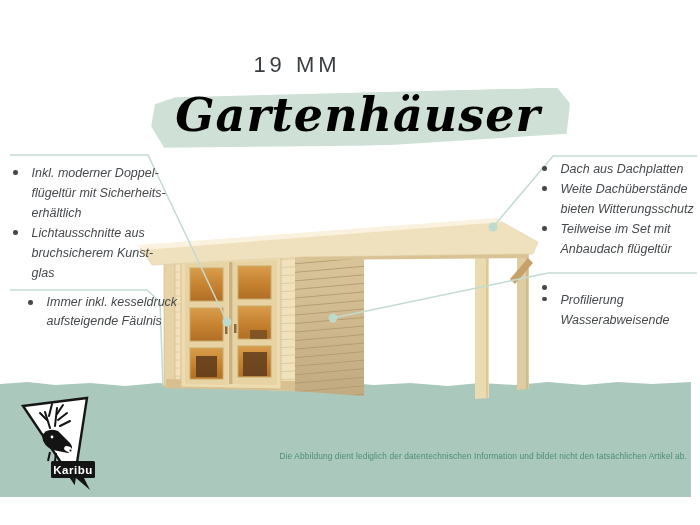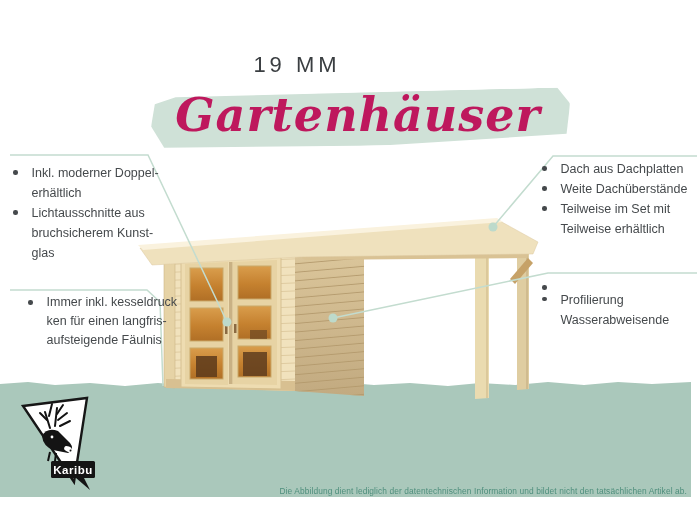--- a/index.html
+++ b/index.html
@@ -8,35 +8,35 @@
   svg{position:absolute;left:0;top:0;}
   
   .kicker{position:absolute;top:52px;left:0;width:594px;text-align:center;
           font-size:22px;letter-spacing:4px;color:#3a3e41;font-weight:400;}
   .script-wrap{position:absolute;top:84px;left:8px;width:700px;text-align:center;}
   .script-inner{position:relative;display:inline-block;padding:4px 16px 2px;}
   .brush{position:absolute;left:-8px;right:-14px;top:8px;bottom:-2px;background:#cfe1d7;
          transform:rotate(-1.3deg);
          clip-path:polygon(1% 14%,6% 2%,97% 0%,100% 30%,99% 86%,55% 100%,3% 95%,0 55%);}
   .script-text{position:relative;font-family:"DejaVu Serif",serif;font-style:italic;
-               font-weight:bold;font-size:46px;color:#be185d;letter-spacing:1px;}
+               font-weight:bold;font-size:46px;color:#000000;letter-spacing:1px;}
   
   .feat-block{position:absolute;width:162px;font-size:12.5px;line-height:20px;color:#45494c;}
   .fb-lt{left:11px;top:163px;}
   .fb-lb{left:26px;top:293px;line-height:19px;}
   .fb-rt{left:540px;top:159px;}
   .fb-rb{left:540px;top:278px;}
   .feat-block ul{list-style:none;margin:0;padding:0;}
-  .feat{display:flex;align-items:flex-start;}
+  .feat{display:flex;align-items:flex-start;font-style:italic;}
   .dot{flex:0 0 auto;width:4.5px;height:4.5px;border-radius:50%;background:#45494c;
        margin:7px 0 0 2px;}
   .txt{margin-left:14px;}
   .ln{display:block;white-space:nowrap;}
   
-  .disclaimer{position:absolute;top:486px;right:13px;font-size:8.4px;color:#4e8e7c;
+  .disclaimer{position:absolute;top:451px;right:13px;font-size:8.4px;color:#4e8e7c;
               letter-spacing:.1px;text-align:right;}
 </style>
 </head>
 <body>
 
 <div class="stage">
 
   <svg width="700" height="525" viewBox="0 0 700 525">
     <defs>
       <linearGradient id="amber" x1="0" y1="0" x2="0" y2="1">
@@ -148,66 +148,67 @@
       <span class="script-text">Gartenhäuser</span>
     </span>
   </div>
 
   <div class="feat-block fb-lt">
     <ul>
       <li class="feat">
         <span class="dot"></span>
         <span class="txt">
           <span class="ln">Inkl. moderner Doppel-</span>
+          <span class="ln">flügeltür mit Sicherheits-</span>
           <span class="ln">erhältlich</span>
         </span>
       </li>
       <li class="feat">
         <span class="dot"></span>
         <span class="txt">
           <span class="ln">Lichtausschnitte aus</span>
           <span class="ln">bruchsicherem Kunst-</span>
           <span class="ln">glas</span>
         </span>
       </li>
     </ul>
   </div>
 
   <div class="feat-block fb-lb">
     <ul>
       <li class="feat">
         <span class="dot"></span>
         <span class="txt">
           <span class="ln">Immer inkl. kesseldruck</span>
-          <span class="ln">ken für einen langfris-</span>
           <span class="ln">aufsteigende Fäulnis</span>
         </span>
       </li>
     </ul>
   </div>
 
   <div class="feat-block fb-rt">
     <ul>
       <li class="feat">
         <span class="dot"></span>
         <span class="txt">
           <span class="ln">Dach aus Dachplatten</span>
         </span>
       </li>
       <li class="feat">
         <span class="dot"></span>
         <span class="txt">
           <span class="ln">Weite Dachüberstände</span>
+          <span class="ln">bieten Witterungsschutz</span>
         </span>
       </li>
       <li class="feat">
         <span class="dot"></span>
         <span class="txt">
           <span class="ln">Teilweise im Set mit</span>
-          <span class="ln">Teilweise erhältlich</span>
+          <span class="ln">Anbaudach flügeltür</span>
         </span>
       </li>
     </ul>
   </div>
 
   <div class="feat-block fb-rb">
     <ul>
       <li class="feat">
         <span class="dot"></span>
       </li>

